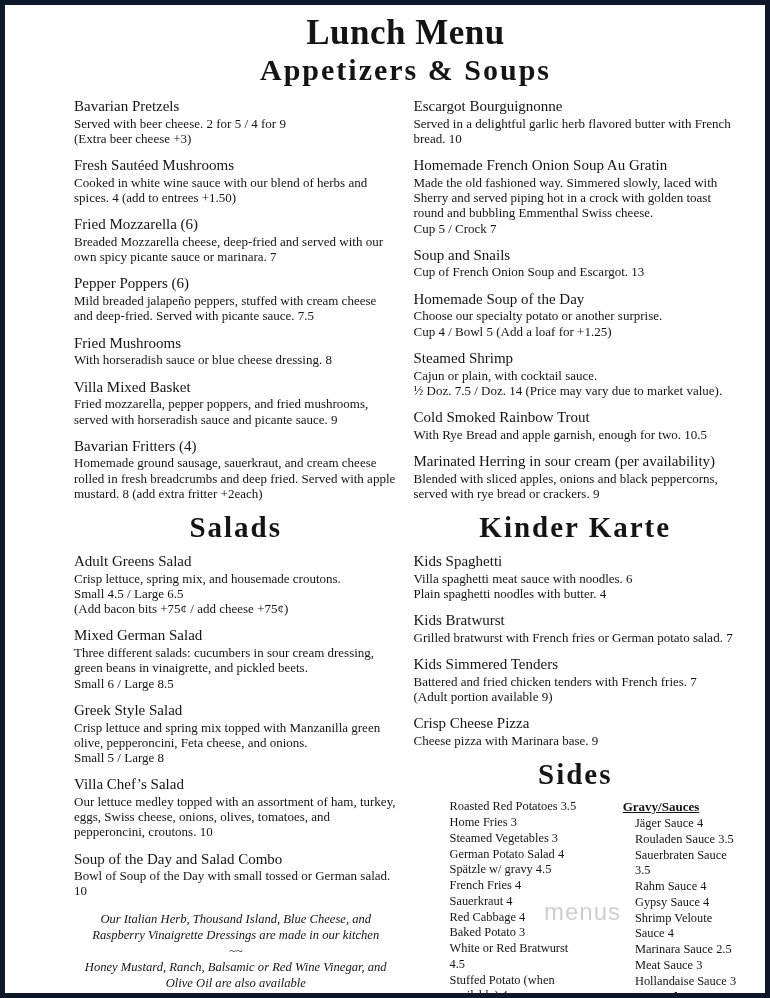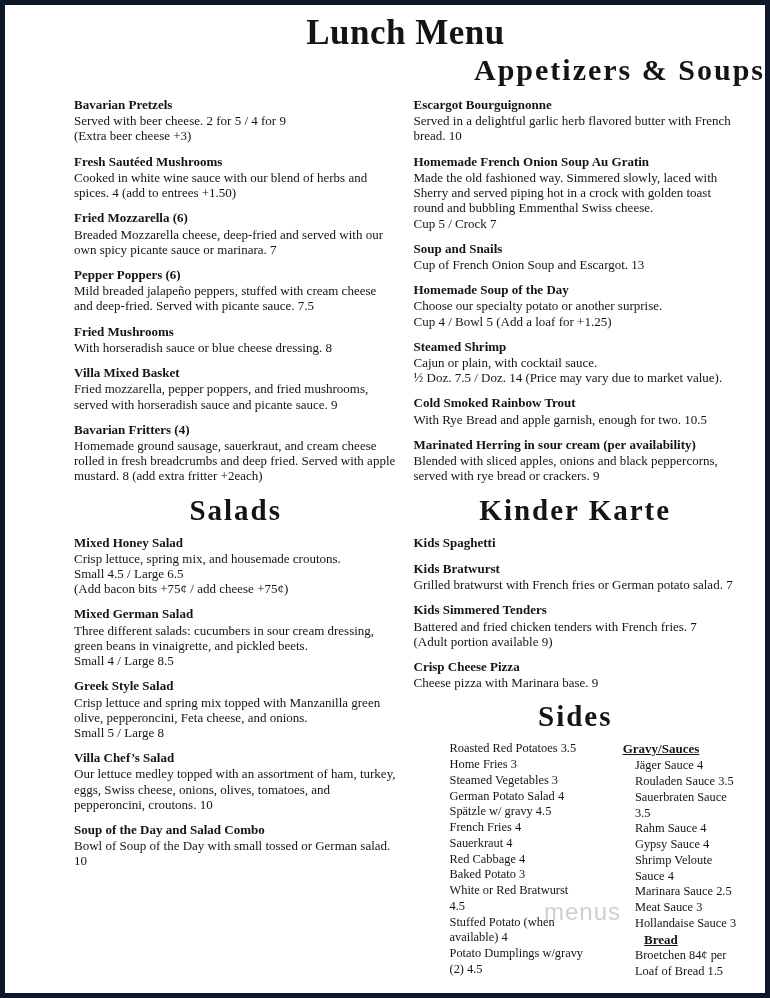--- a/index.html
+++ b/index.html
@@ -21,31 +21,31 @@
     font-size: 35px;
     font-weight: 700;
     letter-spacing: 0.5px;
   }
   .gothic {
     font-weight: 700;
     letter-spacing: 2px;
   }
   .subtitle {
     margin: 0 0 10px 0;
-    text-align: right;
+    text-align: center;
     font-size: 30px;
   }
   .columns {
     display: grid;
     grid-template-columns: 1fr 1fr;
     column-gap: 16px;
     padding: 0 28px;
   }
   .menu-item { margin-bottom: 10px; }
-  .item-name { font-weight: 700; font-size: 13px; line-height: 1.25; }
+  .item-name { font-weight: 400; font-size: 15px; line-height: 1.25; }
   .item-desc { font-size: 13px; line-height: 1.17; white-space: pre-line; }
   .section-heading {
     margin: 4px 0 8px 0;
     text-align: center;
     font-size: 29px;
   }
   .dressings {
     margin-top: 12px;
     text-align: center;
     font-style: italic;
@@ -124,49 +124,57 @@
             <div class="item-name">Bavarian Fritters (4)</div>
             <div class="item-desc">Homemade ground sausage, sauerkraut, and cream cheese rolled in fresh breadcrumbs and deep fried. Served with apple mustard.  8 (add extra fritter +2each)</div>
           </div>
         </div>
 
       <h2 class="section-heading gothic">Salads</h2>
 
       <div class="item-list">
 
           <div class="menu-item">
-            <div class="item-name">Mixed Honey Salad</div>
+            <div class="item-name">Adult Greens Salad</div>
             <div class="item-desc">Crisp lettuce, spring mix, and housemade croutons.
 Small  4.5  /  Large  6.5
 (Add bacon bits +75¢ / add cheese +75¢)</div>
           </div>
 
           <div class="menu-item">
             <div class="item-name">Mixed German Salad</div>
             <div class="item-desc">Three different salads: cucumbers in sour cream dressing, green beans in vinaigrette, and pickled beets.
-Small 4  /  Large 8.5</div>
+Small 6  /  Large 8.5</div>
           </div>
 
           <div class="menu-item">
             <div class="item-name">Greek Style Salad</div>
             <div class="item-desc">Crisp lettuce and spring mix topped with Manzanilla green olive, pepperoncini, Feta cheese, and onions.
 Small  5  /  Large 8</div>
           </div>
 
           <div class="menu-item">
             <div class="item-name">Villa Chef’s Salad</div>
             <div class="item-desc">Our lettuce medley topped with an assortment of ham, turkey, eggs, Swiss cheese, onions, olives, tomatoes, and pepperoncini, croutons. 10</div>
           </div>
 
           <div class="menu-item">
             <div class="item-name">Soup of the Day and Salad Combo</div>
             <div class="item-desc">Bowl of Soup of the Day with small tossed or German salad. 10</div>
           </div>
         </div>
 
+      <div class="dressings">
+
+          <div class="dressing-line">Our Italian Herb, Thousand Island, Blue Cheese, and Raspberry Vinaigrette Dressings are made in our kitchen</div>
+
+          <div class="dressing-line">~~</div>
+
+          <div class="dressing-line">Honey Mustard, Ranch, Balsamic or Red Wine Vinegar, and Olive Oil are also available</div>
+        </div>
 
     </div>
 
     <div class="col">
 
       <div class="item-list">
 
           <div class="menu-item">
             <div class="item-name">Escargot Bourguignonne</div>
             <div class="item-desc">Served in a delightful garlic herb flavored butter with French bread.  10</div>
@@ -205,20 +213,22 @@
             <div class="item-desc">Blended with sliced apples, onions and black peppercorns, served with rye bread or crackers.  9</div>
           </div>
         </div>
 
       <h2 class="section-heading gothic">Kinder Karte</h2>
 
       <div class="item-list">
 
           <div class="menu-item">
             <div class="item-name">Kids Spaghetti</div>
+            <div class="item-desc">Villa spaghetti meat sauce with noodles. 6
+Plain spaghetti noodles with butter. 4</div>
           </div>
 
           <div class="menu-item">
             <div class="item-name">Kids Bratwurst</div>
             <div class="item-desc">Grilled bratwurst with French fries or German potato salad.  7</div>
           </div>
 
           <div class="menu-item">
             <div class="item-name">Kids Simmered Tenders</div>
             <div class="item-desc">Battered and fried chicken tenders with French fries. 7

